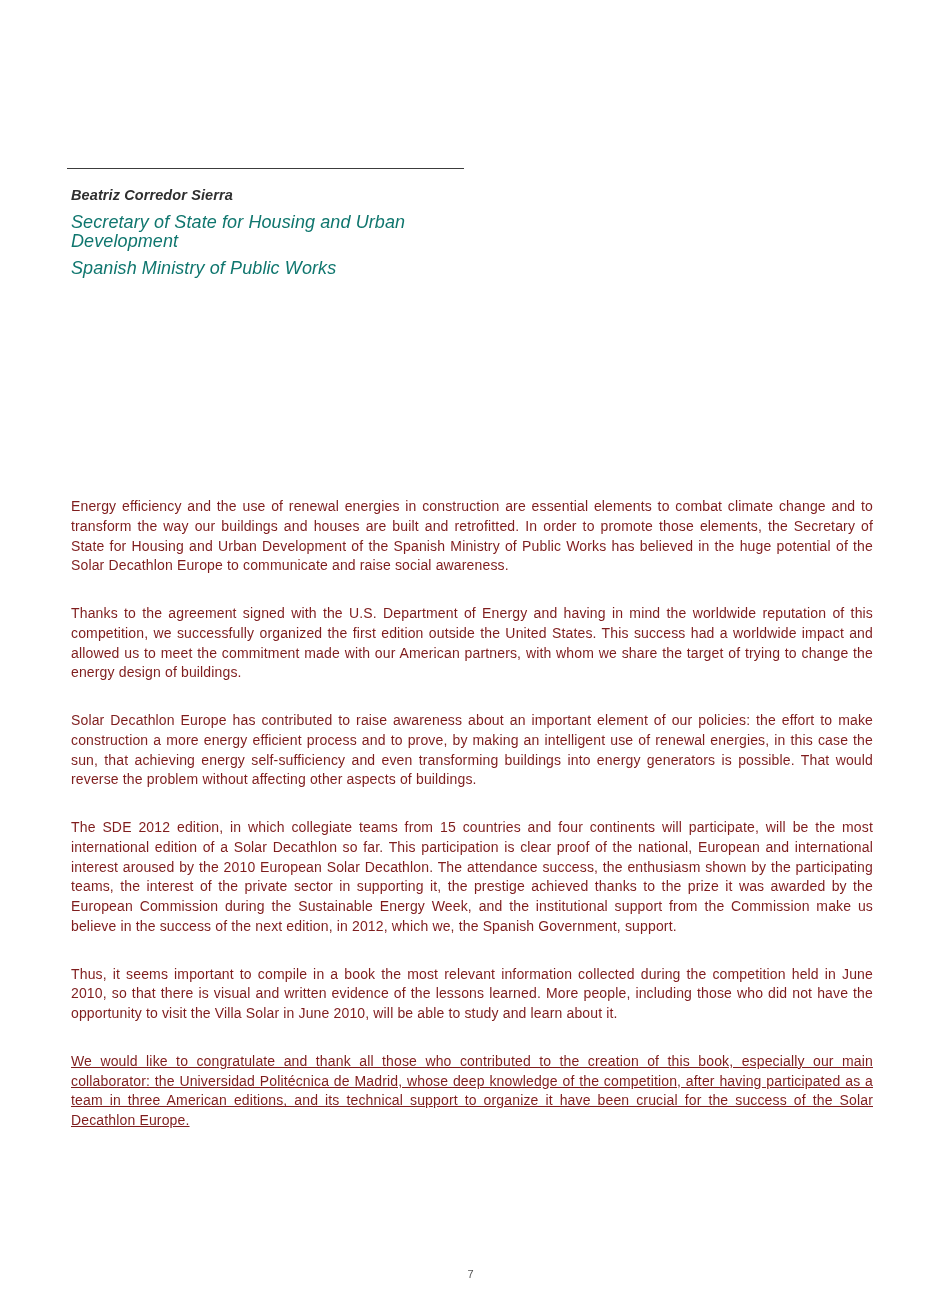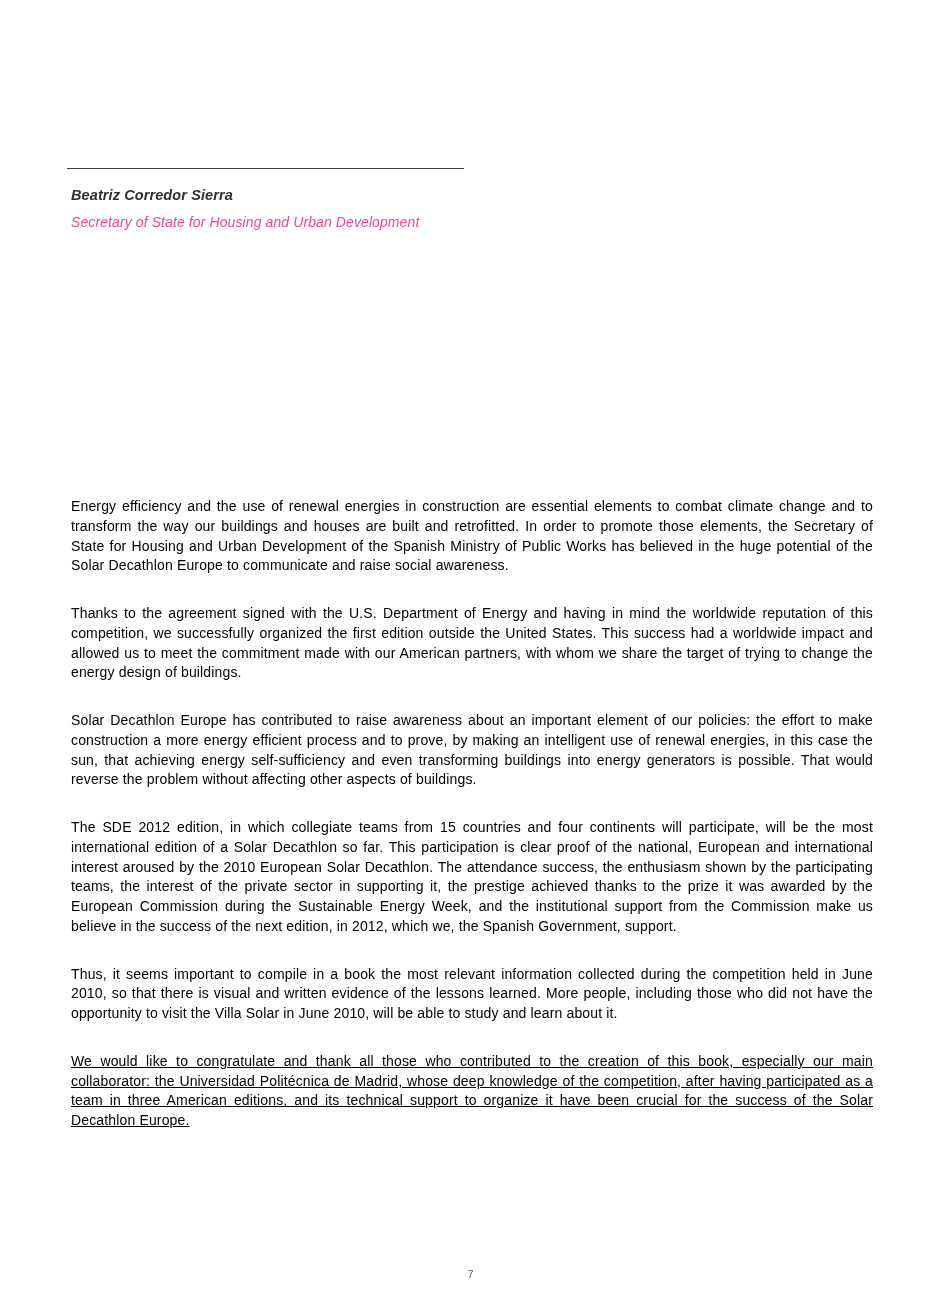--- a/index.html
+++ b/index.html
@@ -29,34 +29,34 @@
     font-weight: bold;
     font-style: italic;
     font-size: 14.5px;
     line-height: 19px;
     color: #2f2f2f;
     letter-spacing: 0.1px;
   }
   .author-title,
   .author-org {
     font-style: italic;
-    font-size: 14px;
+    font-size: 18px;
     line-height: 19px;
-    color: #ec4899;
+    color: #0f766e;
     letter-spacing: 0.1px;
   }
 
   .body-text {
     position: absolute;
     left: 55px;
     top: 481px;
     width: 818px;
     font-size: 14px;
     line-height: 19.8px;
-    color: #000000;
+    color: #7f1d1d;
     text-align: justify;
     letter-spacing: 0.15px;
   }
   .body-text p {
     margin: 0 0 19.8px 0;
   }
   .body-text p:last-child {
     margin-bottom: 0;
     text-decoration: underline;
   }
@@ -73,20 +73,21 @@
 </style>
 </head>
 <body>
 
 <div class="page">
 
   <div class="author-block">
     <div class="signature-rule"></div>
     <div class="author-name">Beatriz Corredor Sierra</div>
     <div class="author-title">Secretary of State for Housing and Urban Development</div>
+    <div class="author-org">Spanish Ministry of Public Works</div>
   </div>
 
   <div class="body-text">
     <p>Energy efficiency and the use of renewal energies in construction are essential elements to combat climate change and to transform the way our buildings and houses are built and retrofitted. In order to promote those elements, the Secretary of State for Housing and Urban Development of the Spanish Ministry of Public Works has believed in the huge potential of the Solar Decathlon Europe to communicate and raise social awareness.</p>
     <p>Thanks to the agreement signed with the U.S. Department of Energy and having in mind the worldwide reputation of this competition, we successfully organized the first edition outside the United States.  This success had a worldwide impact and allowed us to meet the commitment made with our American partners, with whom we share the target of trying to change the energy design of buildings.</p>
     <p>Solar Decathlon Europe has contributed to raise awareness about an important element of our policies: the effort to make construction a more energy efficient process and to prove, by making an intelligent use of renewal energies, in this case the sun, that achieving energy self-sufficiency and even transforming buildings into energy generators is possible. That would reverse the problem without affecting other aspects of buildings.</p>
     <p>The SDE 2012 edition, in which collegiate teams from 15 countries and four continents will participate, will be the most international edition of a Solar Decathlon so far. This participation is clear proof of the national, European and international interest aroused by the 2010 European Solar Decathlon. The attendance success, the enthusiasm shown by the participating teams, the interest of the private sector in supporting it, the prestige achieved thanks to the prize it was awarded by the European Commission during the Sustainable Energy Week, and the institutional support from the Commission make us believe in the success of the next edition, in 2012, which we, the Spanish Government, support.</p>
     <p>Thus, it seems important to compile in a book the most relevant information collected during the competition held in June 2010, so that there is visual and written evidence of the lessons learned.  More people, including those who did not have the opportunity to visit the Villa Solar in June 2010, will be able to study and learn about it.</p>
     <p>We would like to congratulate and thank all those who contributed to the creation of this book, especially our main collaborator: the Universidad Politécnica de Madrid, whose deep knowledge of the competition, after having participated as a team in three American editions, and its technical support to organize it have been crucial for the success of the Solar Decathlon Europe.</p>
   </div>

